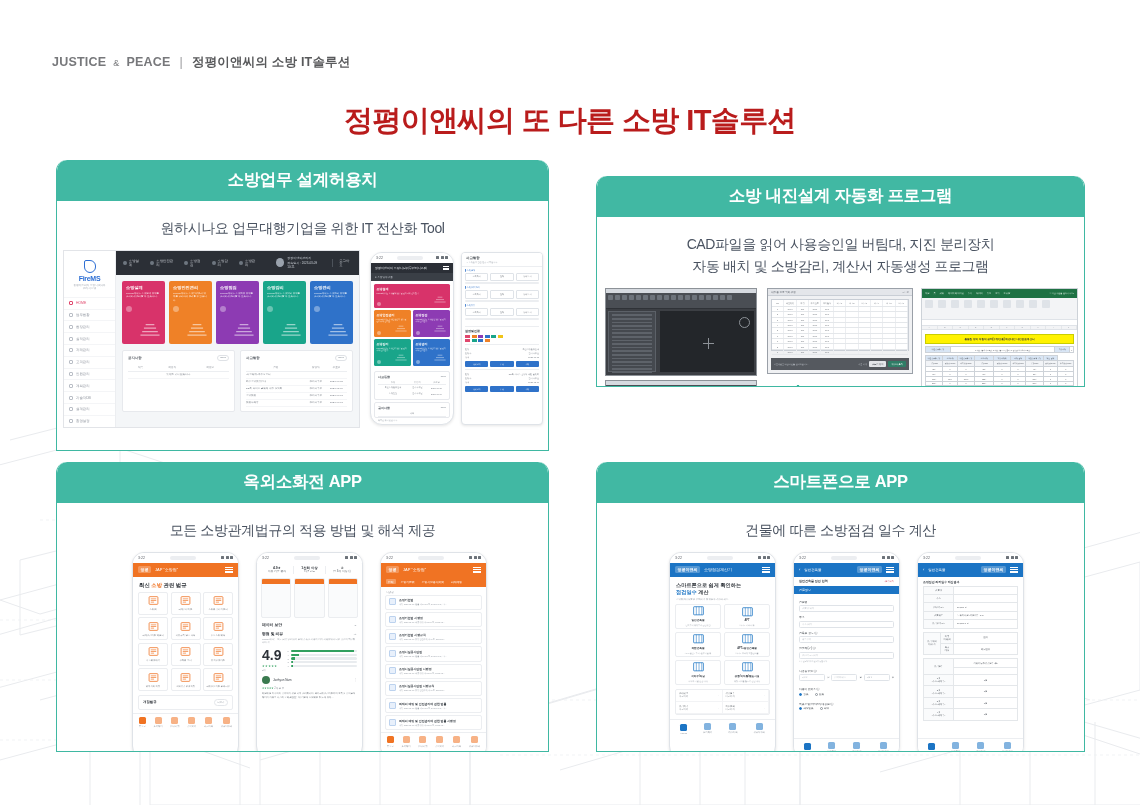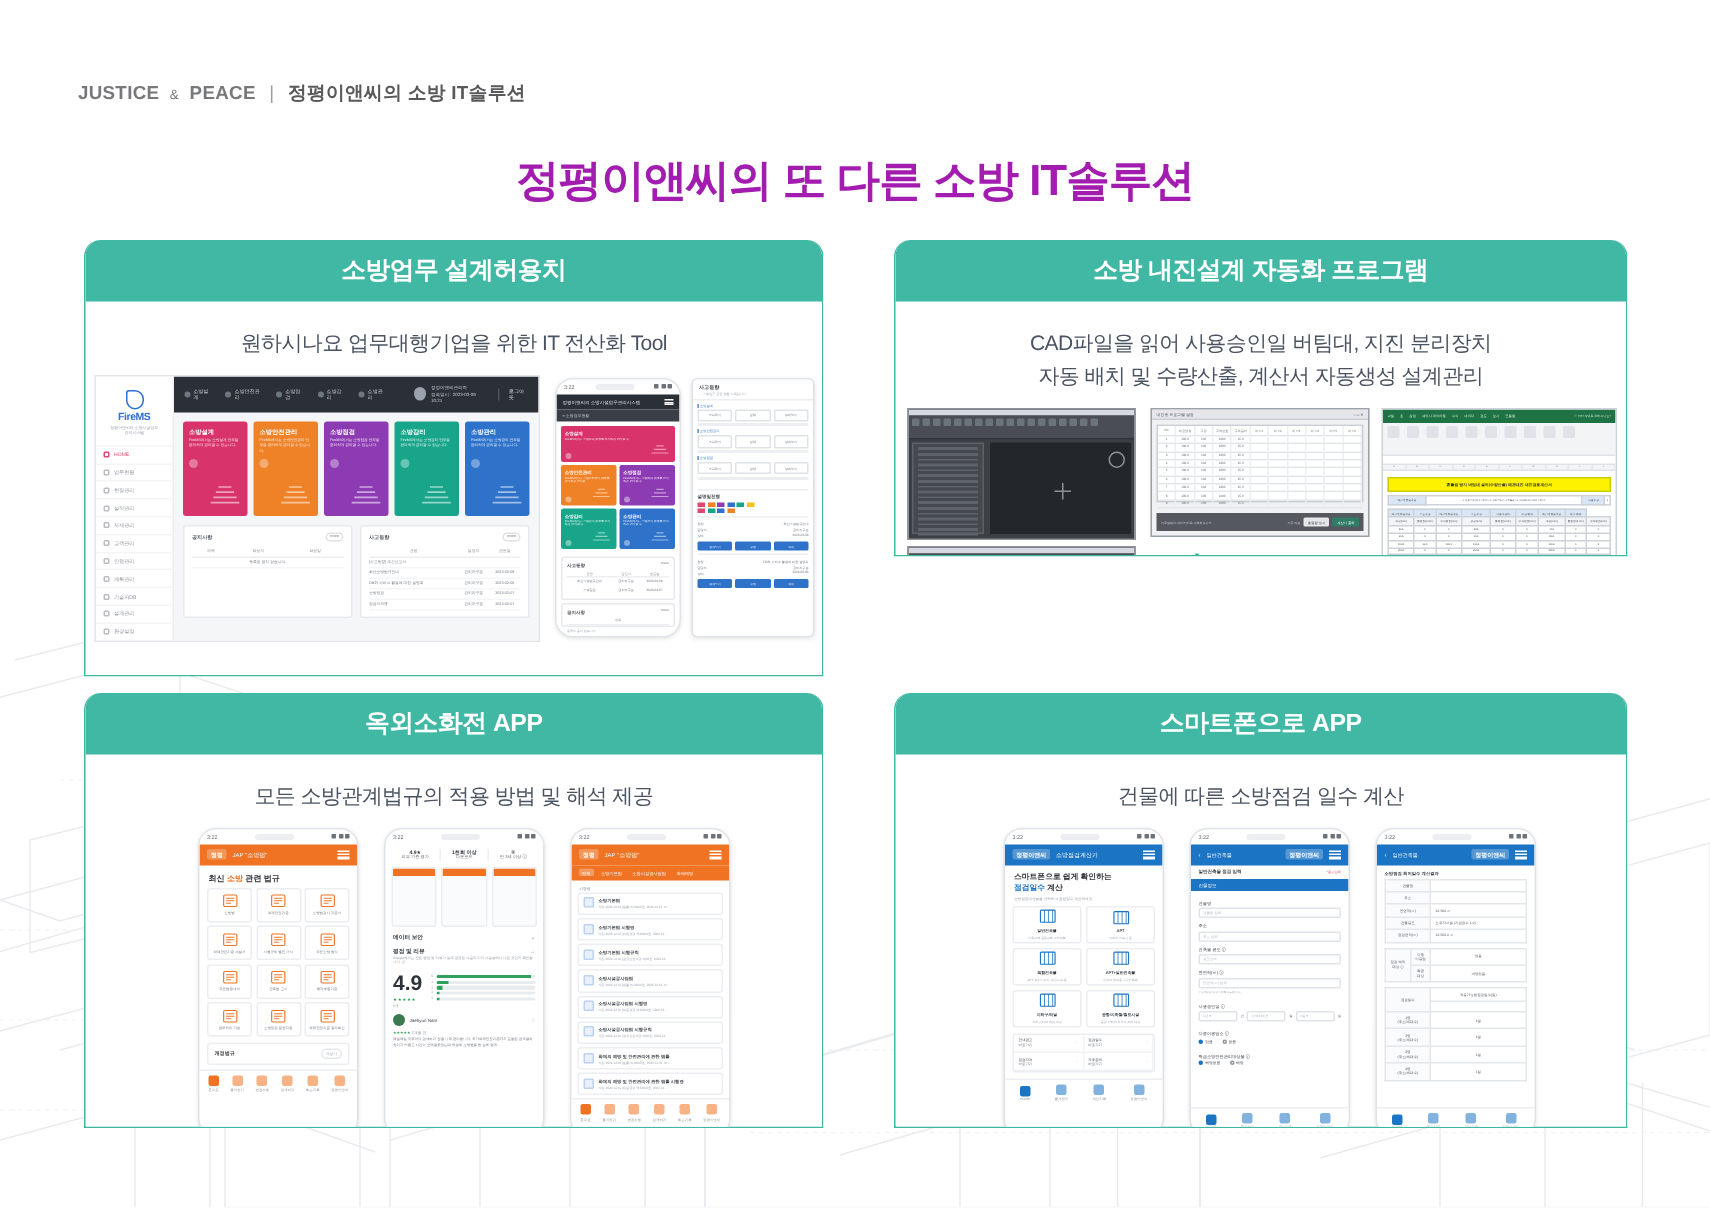--- a/index.html
+++ b/index.html
@@ -21,21 +21,21 @@
     font-size: 12.5px; font-weight: bold; color: #77787b; letter-spacing: .2px;
     white-space: nowrap;
   }
   #brand-bar .amp { font-size: 9px; font-weight: normal; }
   #brand-bar .sep { color: #9c9da0; font-weight: normal; padding: 0 2px; }
   #brand-bar .kr { color: #58595b; font-size: 12.5px; font-weight: bold; }
 
   #page-title {
     position: absolute; left: 0; right: 0; top: 101px; z-index: 3;
     text-align: center;
-    font-size: 29px; font-weight: bold; color: #a21caf;
+    font-size: 29px; font-weight: bold; color: #b91c1c;
     letter-spacing: -0.6px;
   }
 
   
   .card {
     position: absolute; z-index: 2;
     background: #ffffff;
     border: 1.2px solid #3fb8a2;
     border-top: none;
     border-radius: 11px 11px 0 0;
@@ -54,21 +54,21 @@
     text-align: center;
     color: #4a5361;
     font-size: 14px; line-height: 1.55;
     padding: 17px 10px 6px;
     letter-spacing: -0.4px;
   }
   .card-desc .line { display: block; }
   .card-body { position: relative; }
 
   #card-1 { left: 56px;  top: 160px; width: 493px; height: 291px; }
-  #card-2 { left: 596px; top: 160px; width: 489px; height: 211px; }
+  #card-2 { left: 596px; top: 176px; width: 489px; height: 211px; }
   #card-3 { left: 56px;  top: 462px; width: 493px; height: 290px; }
   #card-4 { left: 596px; top: 462px; width: 489px; height: 290px; }
 
   
   .shot { position: absolute; background: #fff; border: 1px solid #e2e4e8; overflow: hidden; }
   #fms-desktop { left: 6px; top: 4px; width: 297px; height: 178px; }
   .fms-side { position: absolute; left: 0; top: 0; width: 52px; height: 100%; background: #fff; border-right: 1px solid #eceef1; }
   .fms-logo { margin: 9px auto 3px; width: 34px; text-align: center; }
   .fms-logo .mark { font-size: 7px; color: #2e6fd4; font-weight: bold; letter-spacing: -.3px; }
   .fms-logo .sub { font-size: 2.6px; color: #9aa0aa; margin-top: 2px; line-height: 1.2; }
@@ -685,21 +685,21 @@
             </div>
           </div>
       </div>
     </div>
   </div>
 
   <div class="card" id="card-2">
     <div class="card-head">소방 내진설계 자동화 프로그램</div>
     <div class="card-desc">
       <span class="line">CAD파일을 읽어 사용승인일 버팀대, 지진 분리장치</span>
-      <span class="line">자동 배치 및 수량산출, 계산서 자동생성 설계관리</span>
+      <span class="line">자동 배치 및 소방감리, 계산서 자동생성 프로그램</span>
     </div>
     <div class="card-body" style="height:203px;">
 
       <div class="cad" style="left:8px; top:5px; width:152px; height:88px;">
         <div class="tb"></div>
           <div class="rb">
             <i></i>
             <i></i>
             <i></i>
             <i></i>

